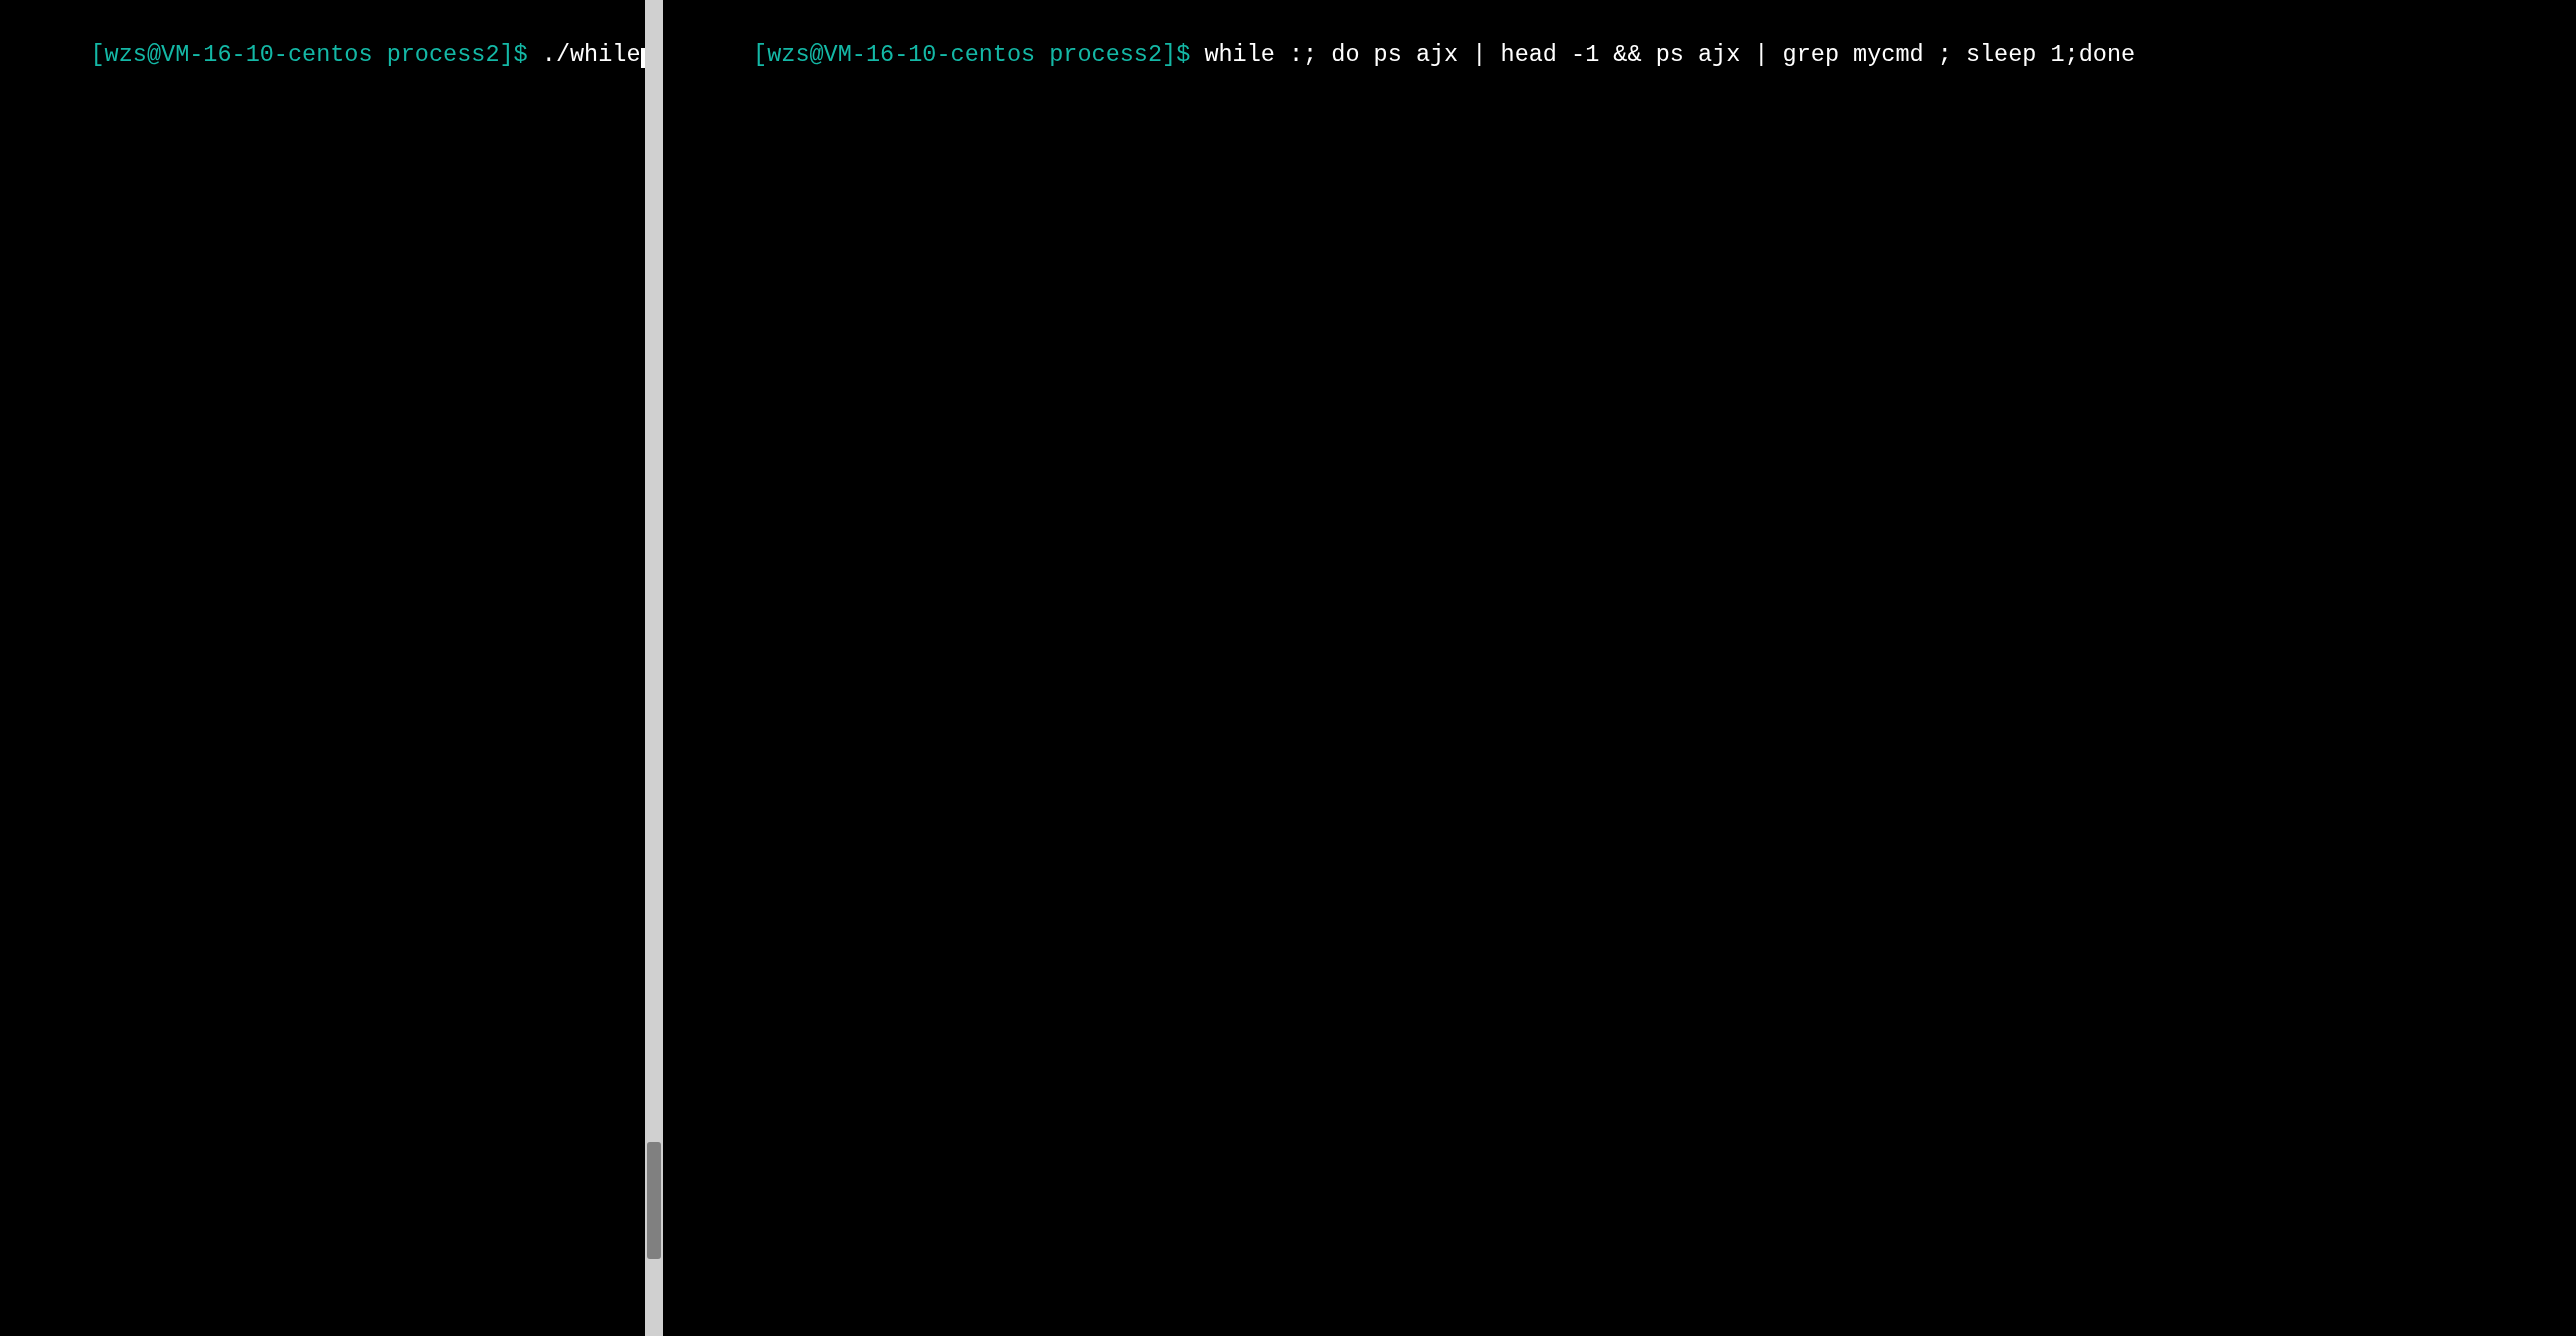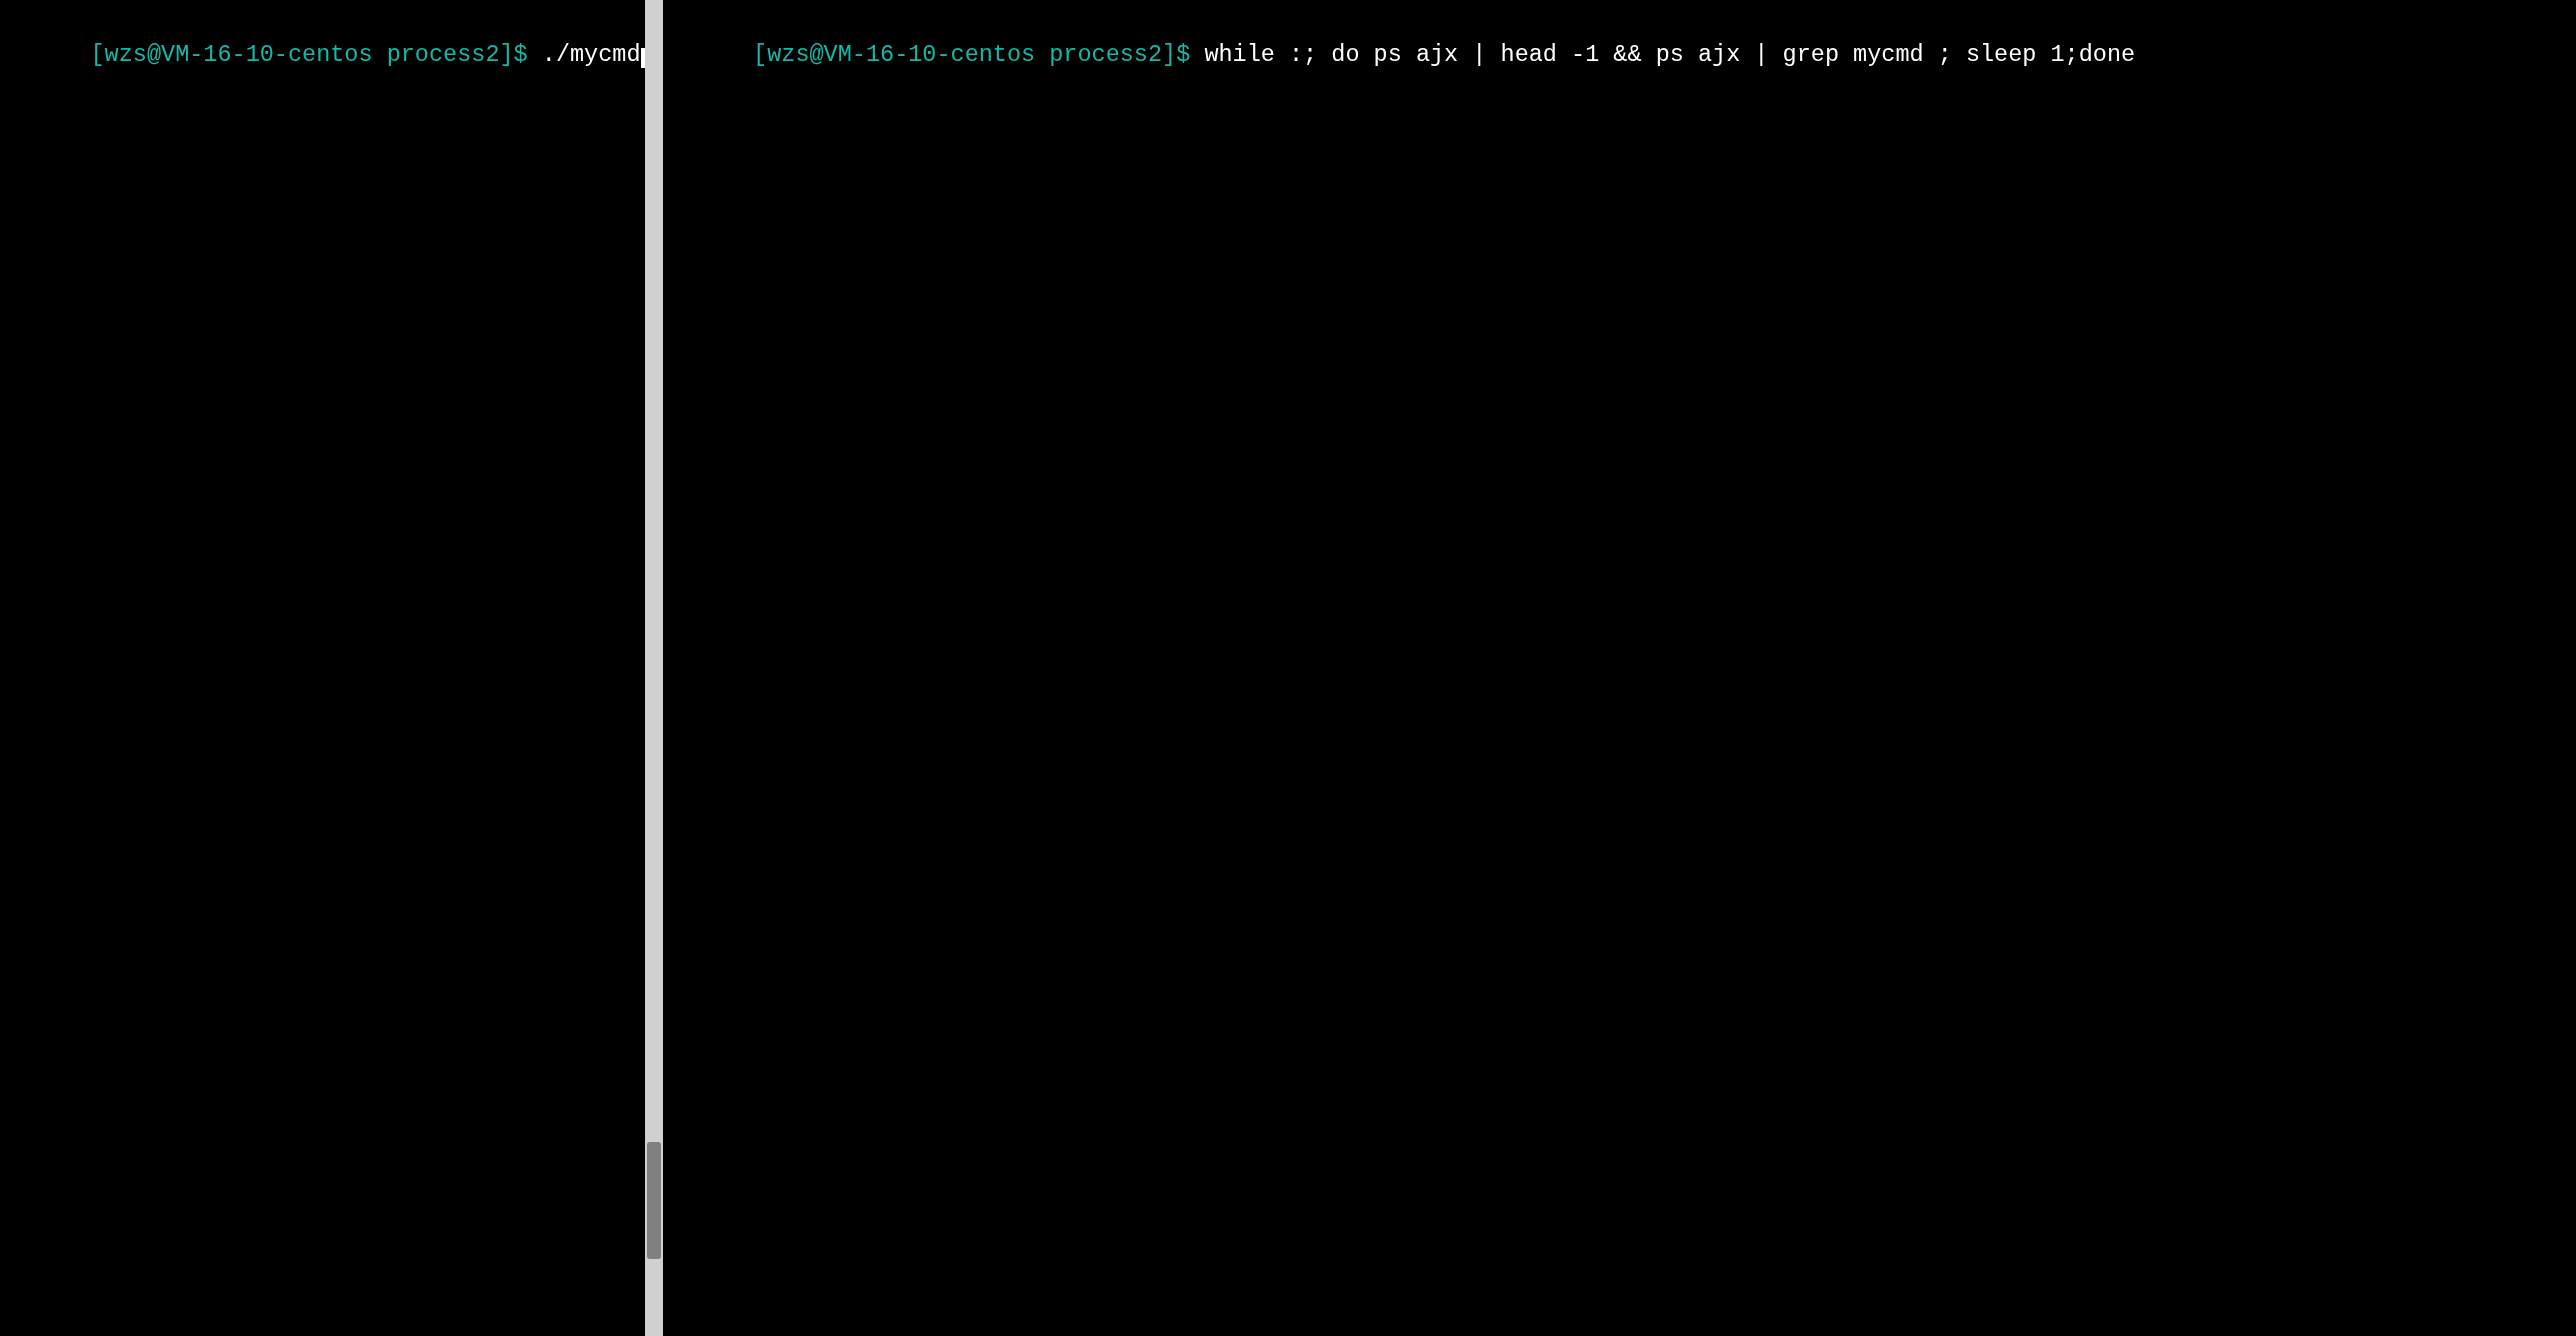--- a/index.html
+++ b/index.html
@@ -85,21 +85,21 @@
     .terminal-content {
       padding: 3.9px 5.9px;
     }
   </style>
 </head>
 <body>
 
 <div class="terminal-pane terminal-pane-left">
   <div class="terminal-content">
     <div class="terminal-line">
-      <span class="prompt">[wzs@VM-16-10-centos process2]$</span><span class="command-text"> ./mycmd</span><span class="cursor"></span>
+      <span class="prompt">[wzs@VM-16-10-centos process2]$</span><span class="command-text"> ./while</span><span class="cursor"></span>
     </div>
   </div>
 </div>
 
 <div class="terminal-divider">
   <div class="divider-handle"></div>
 </div>
 
 <div class="terminal-pane terminal-pane-right">
   <div class="terminal-content">

